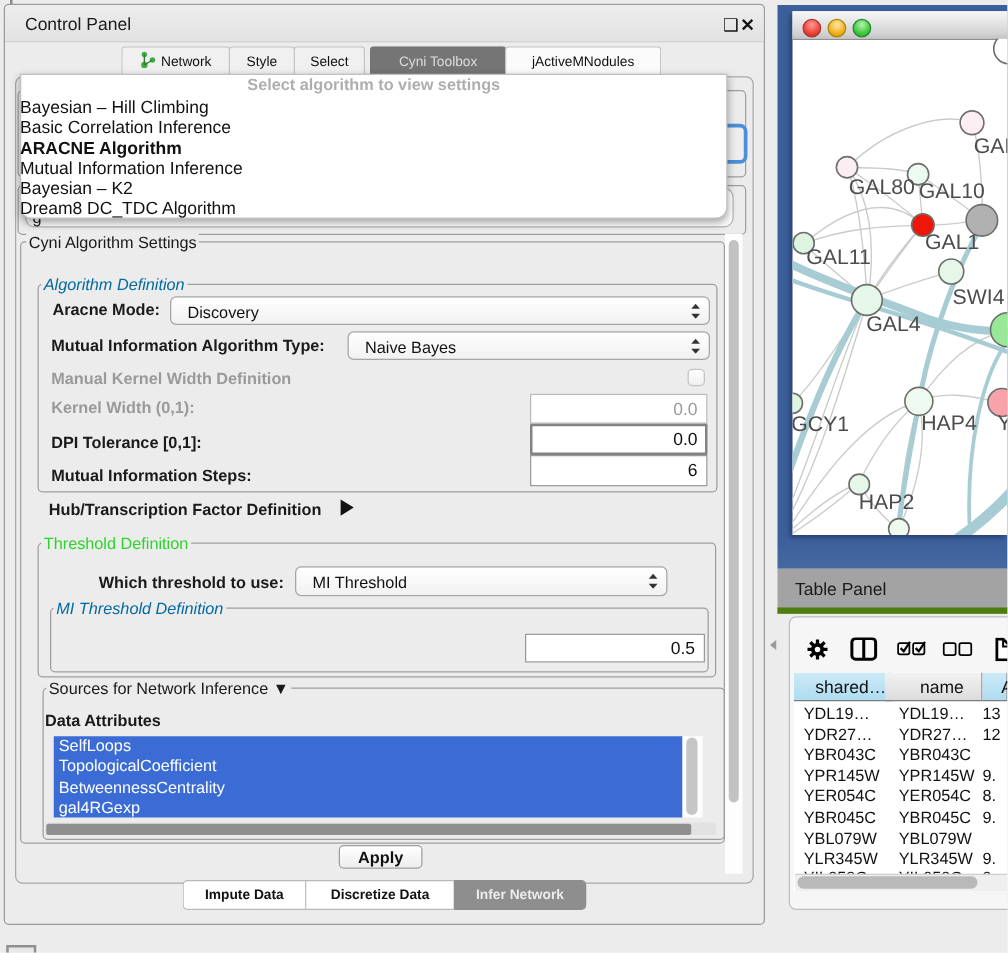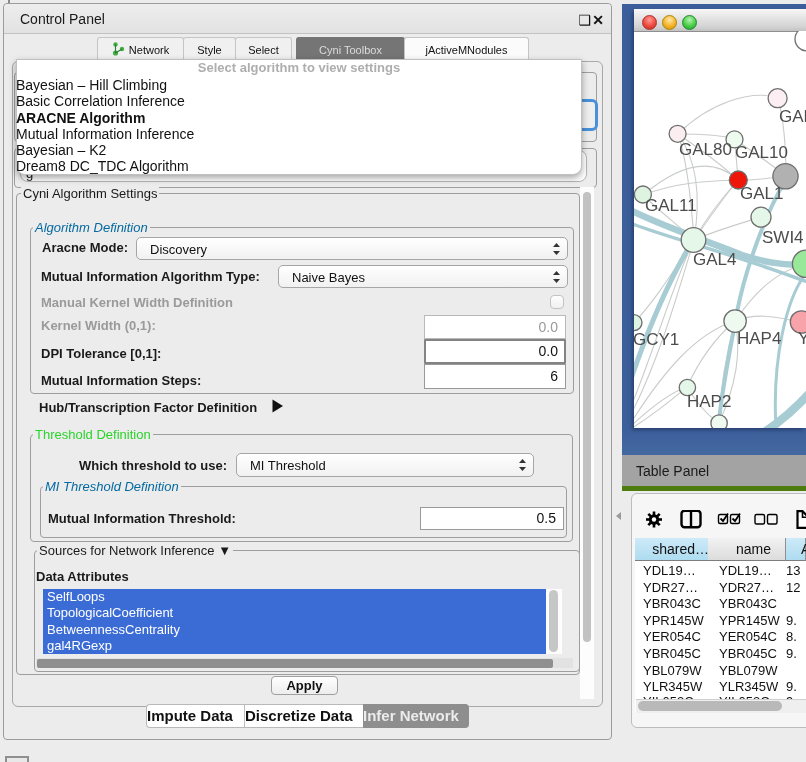--- a/index.html
+++ b/index.html
@@ -40,22 +40,22 @@
 
 #dlist{left:43px;top:589px;width:503px;height:65px;background:#3b6cd5;overflow:hidden;}
 #dlist div{color:#fff;font-size:13px;padding-left:4px;height:16.4px;line-height:16.4px;}
 
 #popup{left:16px;top:59px;width:564px;height:114px;background:#fff;
   border:1px solid #c0c0c0;border-radius:0 0 9px 9px;box-shadow:0 3px 7px rgba(0,0,0,.35);}
 #popup .hint{position:absolute;top:0px;left:0;width:100%;text-align:center;
   color:#aeaeae;font-size:13px;font-weight:bold;}
 #popup .it{position:absolute;left:-1px;font-size:14px;color:#111;white-space:nowrap;}
 
-.seg{position:absolute;top:704px;height:22px;line-height:22px;font-size:15px;
-  font-weight:bold;color:#111;background:#fff;border-top:1px solid #b9b9b9;
+.seg{position:absolute;top:704px;height:22px;line-height:22px;font-size:11px;
+  font-weight:bold;color:#111;text-align:center;background:#fff;border-top:1px solid #b9b9b9;
   border-bottom:1px solid #b9b9b9;}
 
 #netpanel{left:622px;top:4px;width:184px;height:451px;
   background:linear-gradient(#3c5f9c,#3c5f9c 94%,#44689f);}
 #macwin{left:634px;top:9px;width:172px;height:419px;background:#fff;
   box-shadow:-2px 2px 4px rgba(0,0,30,.35);}
 #mactitle{left:0;top:0;width:100%;height:22px;
   background:linear-gradient(#f7f7f7,#d3d3d3 80%,#c3c3c3);border-bottom:1px solid #8f8f8f;}
 .tl{position:absolute;top:5.5px;width:13px;height:13px;border-radius:50%;}
 #tpbar{left:622px;top:455px;width:184px;height:31px;background:#a3a3a3;
@@ -157,21 +157,20 @@
     <span class="cv">MI Threshold</span>
     <svg width="9" height="12" viewBox="0 0 9 12">
         <path d="M4.5 0 L8 4 L1 4 Z" fill="#333"></path>
         <path d="M4.5 12 L8 8 L1 8 Z" fill="#333"></path>
       </svg>
   </div>
 
   <div class="gbox abs" style="left:40px;top:486px;width:525px;height:50px;">
     <span class="glabel blue">MI Threshold Definition</span>
   </div>
-  <span class="lab" style="left:48px;top:511px;">Mutual Information Threshold:</span>
   <div class="inp" style="left:420px;top:507px;width:144px;height:23px;border:1.5px solid #999;line-height:20px;padding-right:7px;">0.5</div>
 
   <div class="gbox abs" style="left:34px;top:550px;width:544px;height:120px;">
     <span class="glabel" style="color:#1a1a1a;">Sources for Network Inference ▼</span>
   </div>
   <span class="lab" style="left:36px;top:569px;">Data Attributes</span>
   <div id="dlist" class="abs">
     <div>SelfLoops</div>
       <div>TopologicalCoefficient</div>
       <div>BetweennessCentrality</div>

